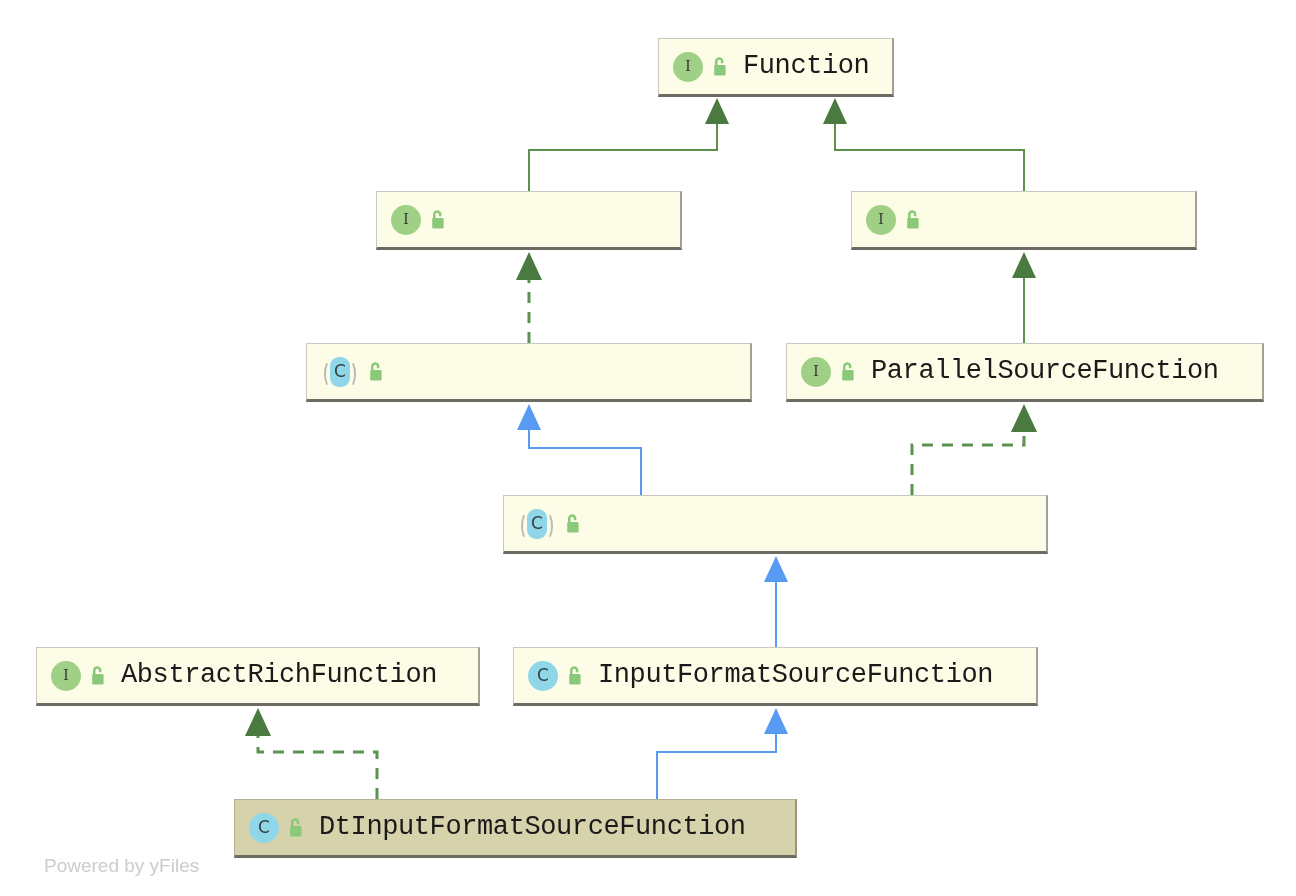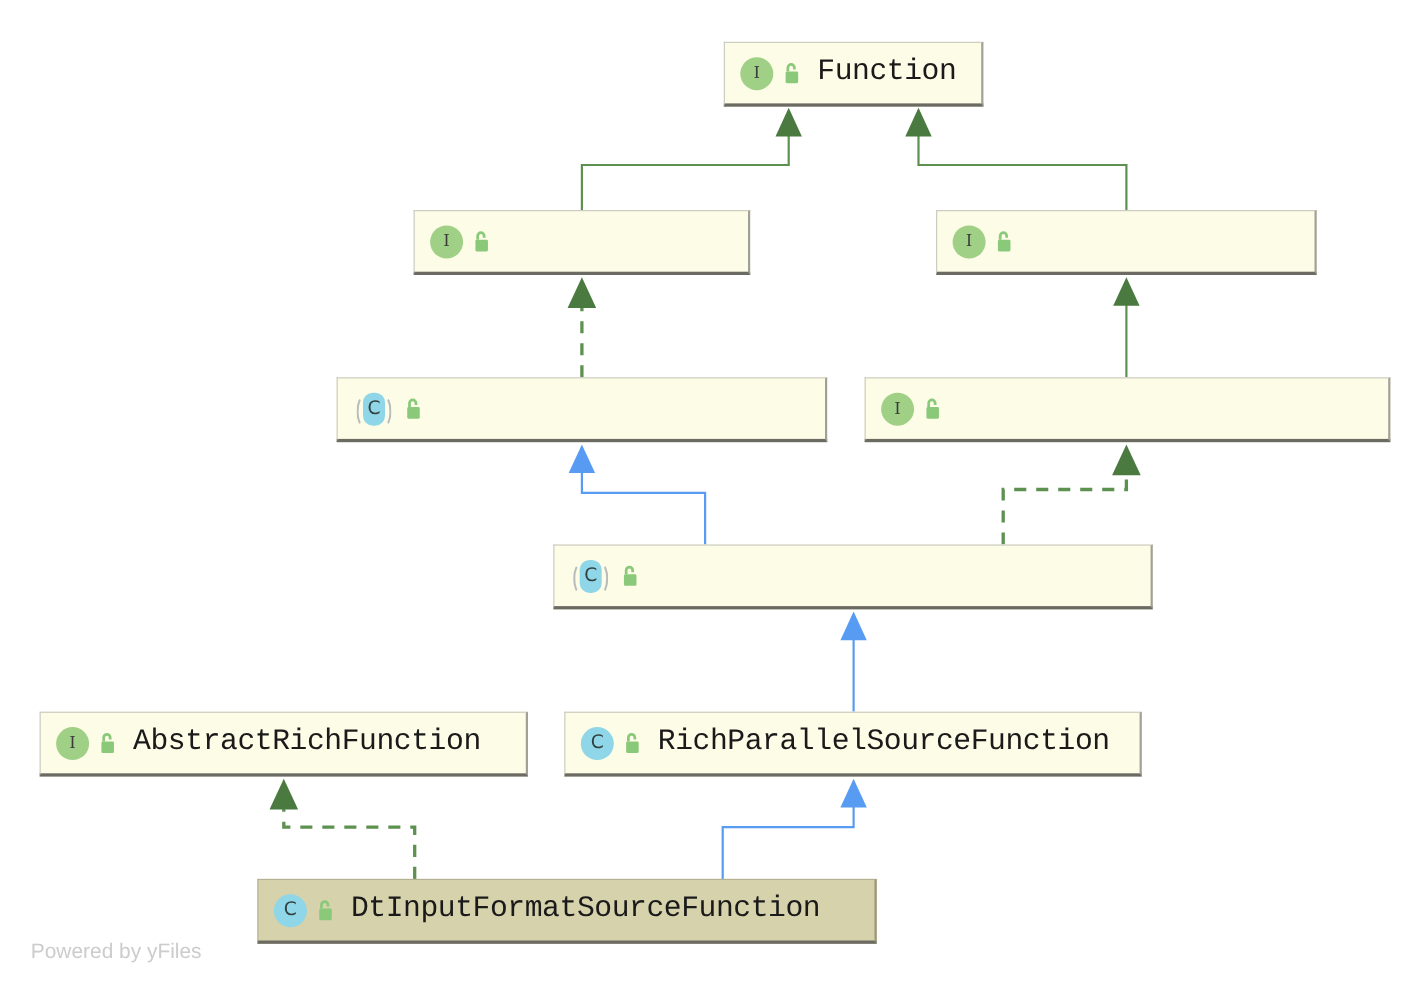--- a/index.html
+++ b/index.html
@@ -135,21 +135,21 @@
     margin-left: 12px;
     font-family: Liberation Mono, monospace;
     font-size: 27px;
     color: #1a1a1a;
     white-space: nowrap;
     line-height: 1;
     letter-spacing: -0.4px;
   }
   .watermark {
     position: absolute;
-    left: 28px;
+    left: 44px;
     top: 855px;
     font-family: "Liberation Sans", sans-serif;
     font-size: 19px;
     color: #cccccc;
     z-index: 2;
   }
 </style>
 </head>
 <body>
 
@@ -255,20 +255,21 @@
       <div class="uml-node" style="left: 786px; top: 343px; width: 478px; height: 59px;">
         <div class="node-icons">
           <span class="ic-interface">
             <span class="glyph">I</span>
           </span>
           <span class="ic-lock"><svg width="22" height="24" viewBox="0 0 22 24">
               <path d="M6 10 L6 6.5 A4.2 4.2 0 0 1 14.4 6.5 L14.4 8.2 L11.9 8.2 L11.9 6.5 A1.7 1.7 0 0 0 8.5 6.5 L8.5 10 Z" fill="#8bc97a"></path>
               <rect x="5.2" y="10" width="11.4" height="10.6" rx="1.3" fill="#8bc97a"></rect>
             </svg></span>
         </div>
+        <span class="node-label">ParallelSourceFunction</span>
       </div>
       <div class="uml-node" style="left: 503px; top: 495px; width: 545px; height: 59px;">
         <div class="node-icons">
           <span class="ic-abstract">
             <span class="paren left"></span>
             <span class="lens"></span>
             <span class="glyph">C</span>
             <span class="paren right"></span>
           </span>
           <span class="ic-lock"><svg width="22" height="24" viewBox="0 0 22 24">
@@ -292,21 +293,21 @@
       <div class="uml-node" style="left: 513px; top: 647px; width: 525px; height: 59px;">
         <div class="node-icons">
           <span class="ic-class">
             <span class="glyph">C</span>
           </span>
           <span class="ic-lock"><svg width="22" height="24" viewBox="0 0 22 24">
               <path d="M6 10 L6 6.5 A4.2 4.2 0 0 1 14.4 6.5 L14.4 8.2 L11.9 8.2 L11.9 6.5 A1.7 1.7 0 0 0 8.5 6.5 L8.5 10 Z" fill="#8bc97a"></path>
               <rect x="5.2" y="10" width="11.4" height="10.6" rx="1.3" fill="#8bc97a"></rect>
             </svg></span>
         </div>
-        <span class="node-label">RichParallelSourceFunction</span>
+        <span class="node-label">InputFormatSourceFunction</span>
       </div>
       <div class="uml-node highlight" style="left: 234px; top: 799px; width: 563px; height: 59px;">
         <div class="node-icons">
           <span class="ic-class">
             <span class="glyph">C</span>
           </span>
           <span class="ic-lock"><svg width="22" height="24" viewBox="0 0 22 24">
               <path d="M6 10 L6 6.5 A4.2 4.2 0 0 1 14.4 6.5 L14.4 8.2 L11.9 8.2 L11.9 6.5 A1.7 1.7 0 0 0 8.5 6.5 L8.5 10 Z" fill="#8bc97a"></path>
               <rect x="5.2" y="10" width="11.4" height="10.6" rx="1.3" fill="#8bc97a"></rect>
             </svg></span>

